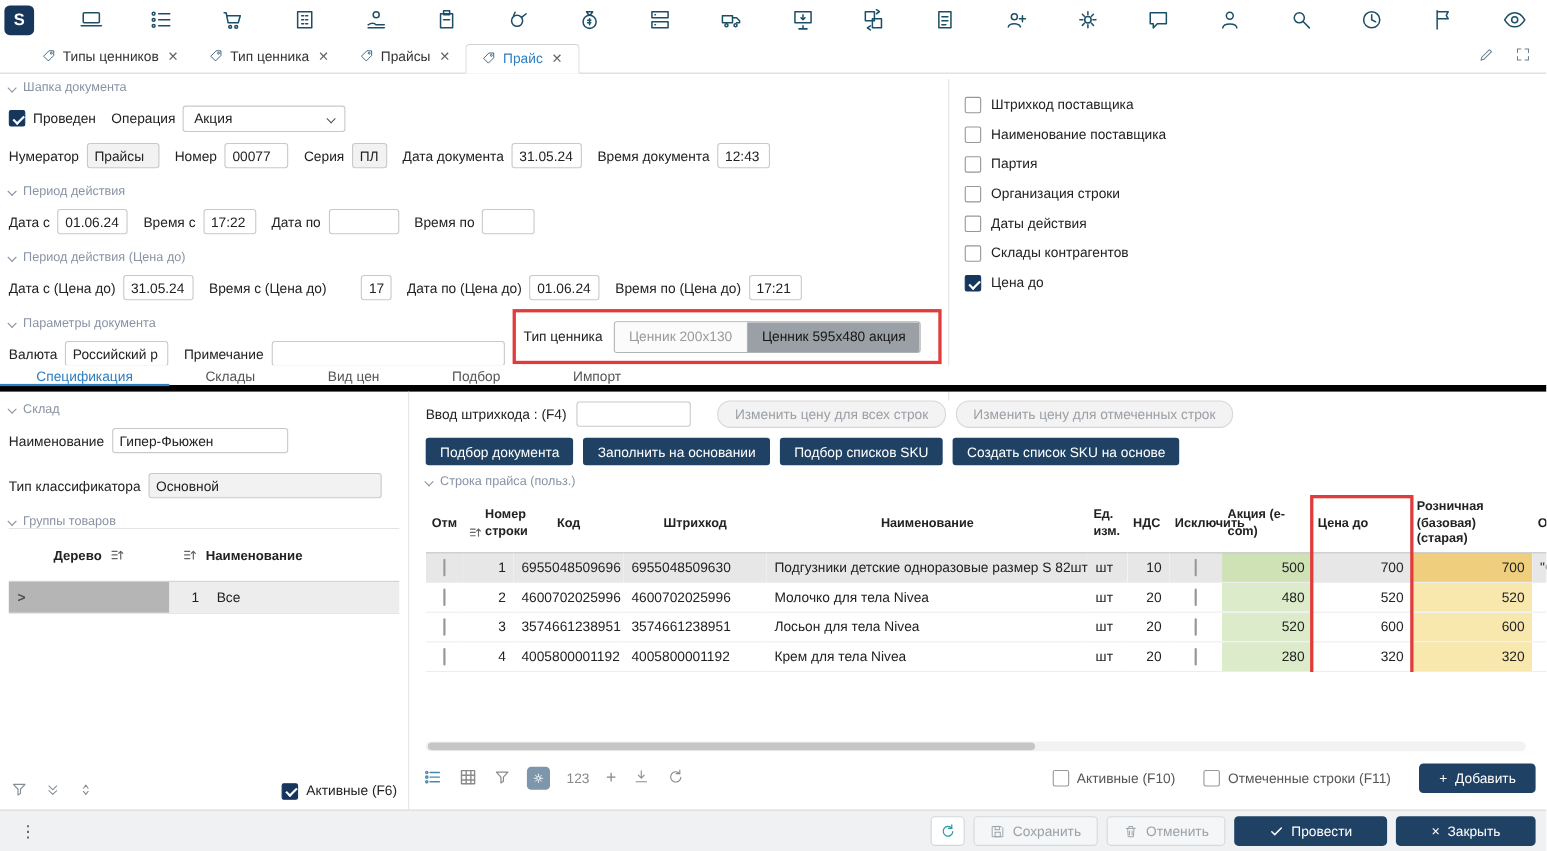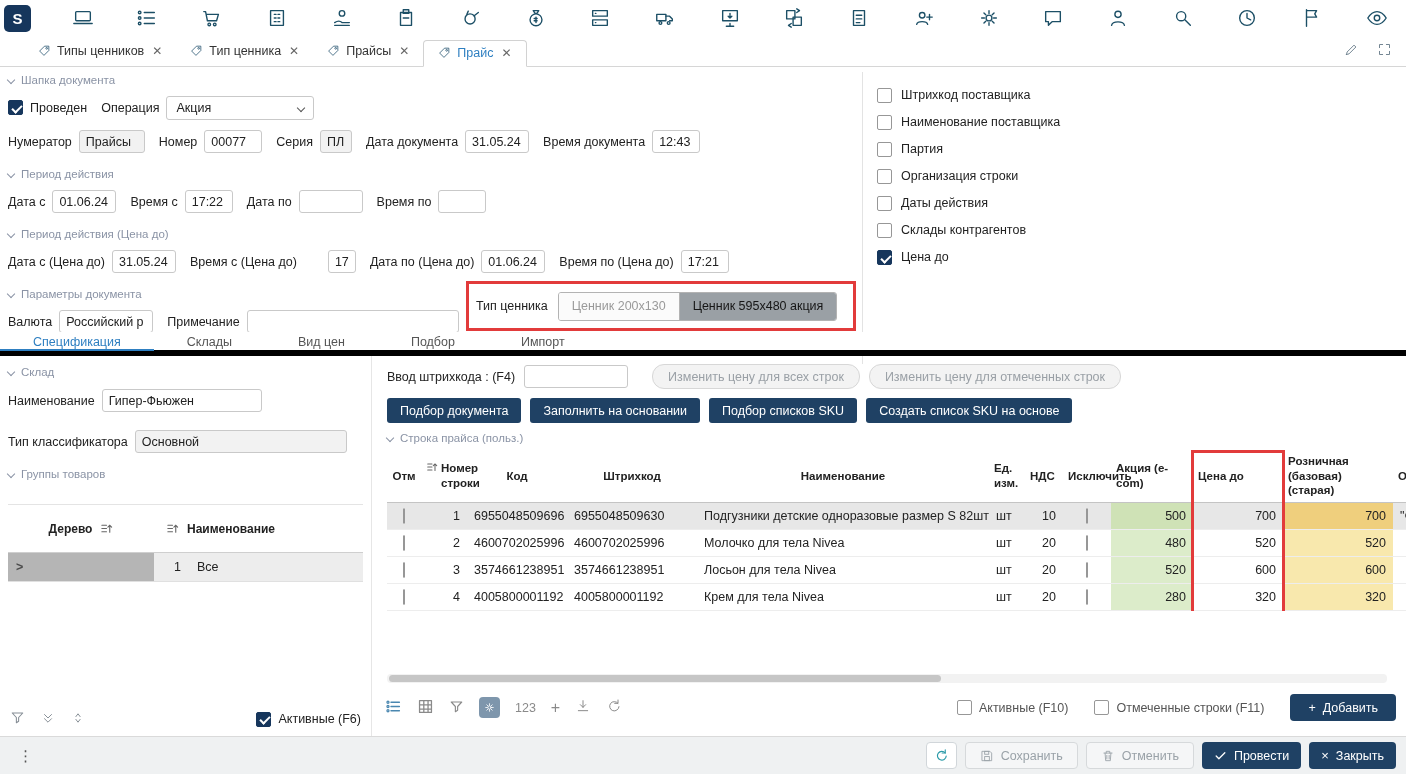--- a/index.html
+++ b/index.html
@@ -50,21 +50,21 @@
   .xparams{position:absolute;left:862px;top:72px;width:540px;min-height:292px;border-left:1px solid #e3e3e3;padding:4px 0 0 14px}
   .xrow{display:flex;align-items:flex-start;gap:9px;margin:12px 0;height:15px}
 
   
   .vtabs{position:absolute;left:0;top:332px;right:0;height:24px;display:flex;border-bottom:6px solid #000000;background:#fff}
   .vtab{padding:3px 33px;color:#555;cursor:pointer;white-space:nowrap}
   .vtab.active{color:#2e7fc1;border-bottom:2px solid #2e7fc1;margin-bottom:-1px}
 
   
   .lpanel{position:absolute;left:0;top:356px;width:372px;bottom:38px;border-right:1px solid #e6e6e6;padding:10px 8px 8px 8px}
-  .gtable{margin-top:24px;border-top:1px solid #e4e4e4}
+  .gtable{margin-top:0;border-top:1px solid #e4e4e4}
   .gthead{display:flex;align-items:center;height:48px;border-bottom:1px solid #cfcfcf;font-weight:bold;font-size:12px}
   .gthead .c1{width:146px;display:flex;align-items:center;justify-content:center;gap:8px}
   .gthead .c2{flex:1;display:flex;align-items:center;gap:8px;padding-left:12px}
   .gtrow{display:flex;height:29px;border-bottom:1px solid #e0e0e0;cursor:pointer}
   .gtrow .tcell{width:146px;background:#b5b5b5;display:flex;align-items:center;padding-left:8px;color:#4c4c4c;font-weight:bold}
   .gtrow .ncell{flex:1;background:#ededed;display:flex;align-items:center;gap:16px;padding-left:20px}
   .lpanel-bottom{position:absolute;left:10px;right:10px;bottom:8px;display:flex;align-items:center;gap:16px}
   .lpanel-bottom svg{stroke:#858d95;fill:none;stroke-width:1.4;stroke-linecap:round;stroke-linejoin:round;cursor:pointer}
   .sorti{display:inline-flex}
   .sorti svg{stroke:#666;fill:none;stroke-width:1.2;stroke-linecap:round}
@@ -95,21 +95,21 @@
   .tfooter .txt{color:#8a8a8a}
   .tfooter-right{margin-left:auto;display:flex;align-items:center;gap:26px}
   .btn-add{background:#1f4164;color:#fff;border-radius:4px;height:27px;padding:0 18px;display:inline-flex;align-items:center;gap:7px;cursor:pointer}
 
   
   .bbar{position:absolute;left:0;right:0;bottom:0;height:38px;background:#eff1f2;border-top:1px solid #dadada;display:flex;align-items:center;padding:0 10px}
   .dots{color:#555;font-size:15px;padding:0 8px;cursor:pointer}
   .bbar-right{margin-left:auto;display:flex;align-items:center;gap:8px}
   .btn-ico{width:31px;height:27px;background:#fff;border:1px solid #d1d6da;border-radius:4px;display:flex;align-items:center;justify-content:center;cursor:pointer}
   .btn-lite{background:#f5f6f7;border:1px solid #d6d9db;border-radius:4px;height:27px;padding:0 14px;display:inline-flex;align-items:center;gap:7px;color:#9aa2a8;cursor:pointer}
-  .btn-dark{background:#1f4164;border:none;border-radius:4px;height:27px;padding:0 12px;display:inline-flex;align-items:center;gap:7px;color:#fff;cursor:pointer}
+  .btn-dark{background:#1f4164;border:none;border-radius:4px;height:27px;padding:0 32px;display:inline-flex;align-items:center;gap:7px;color:#fff;cursor:pointer}
   .btn-lite svg{stroke:#9aa2a8;fill:none;stroke-width:1.5;stroke-linecap:round}
   .btn-dark .xg{font-size:13px}
 </style>
 </head>
 <body>
 
 <div class="app">
 
   <div class="toolbar">
     <div class="logo">S</div>
@@ -535,21 +535,21 @@
             <col style="width:48px">
             <col style="width:82px">
             <col style="width:90px">
             <col style="width:110px">
             <col style="width:49px">
           </colgroup>
         <thead>
           <tr>
             <th class="ta-c">Отм</th>
             <th>
-                <div style="display:flex;gap:3px;align-items:flex-start">
+                <div style="display:flex;gap:3px;align-items:flex-end">
                   <span class="sorti">
                     <svg width="12" height="12" viewBox="0 0 14 14">
                       <path d="M2 3.5h5M2 7h5M2 10.5h5M10.5 11V3.5M8.5 5.5l2-2 2 2"></path>
                     </svg>
                   </span>
                   <span>Номер строки</span>
                 </div>
               </th>
             <th class="ta-c">Код</th>
             <th class="ta-c">Штрихкод</th>

